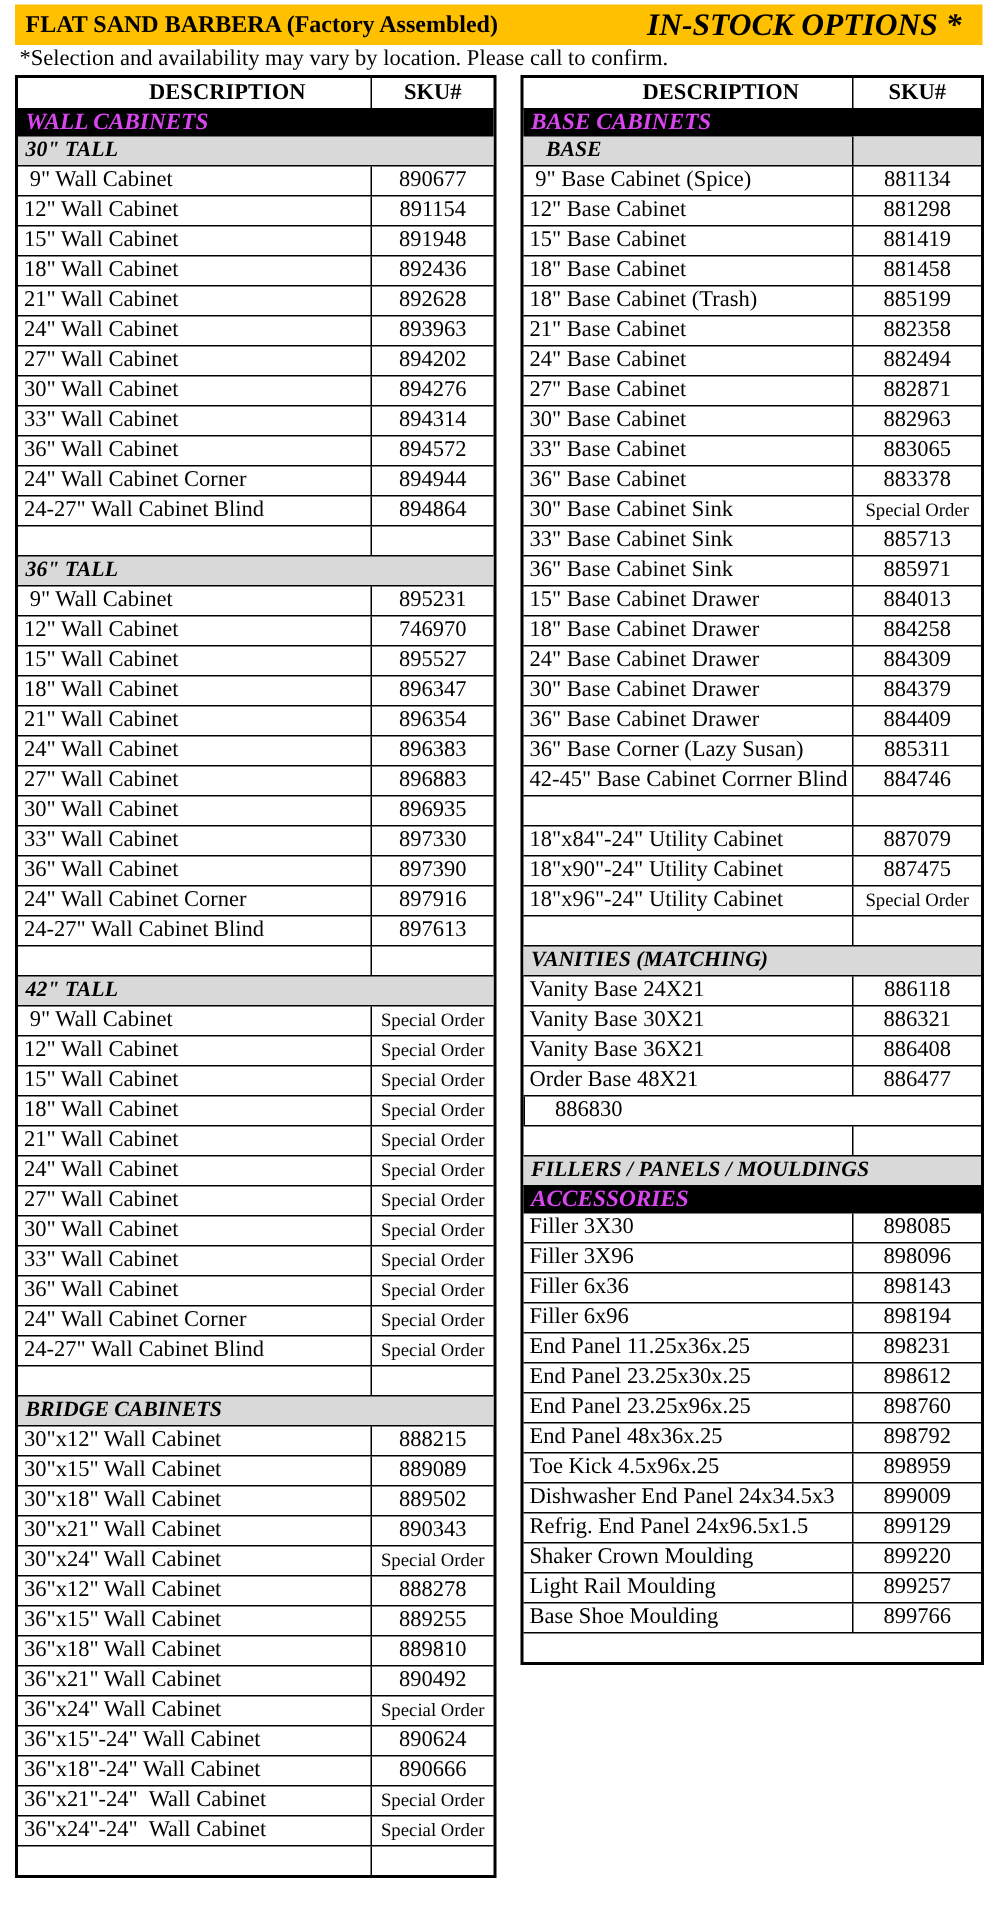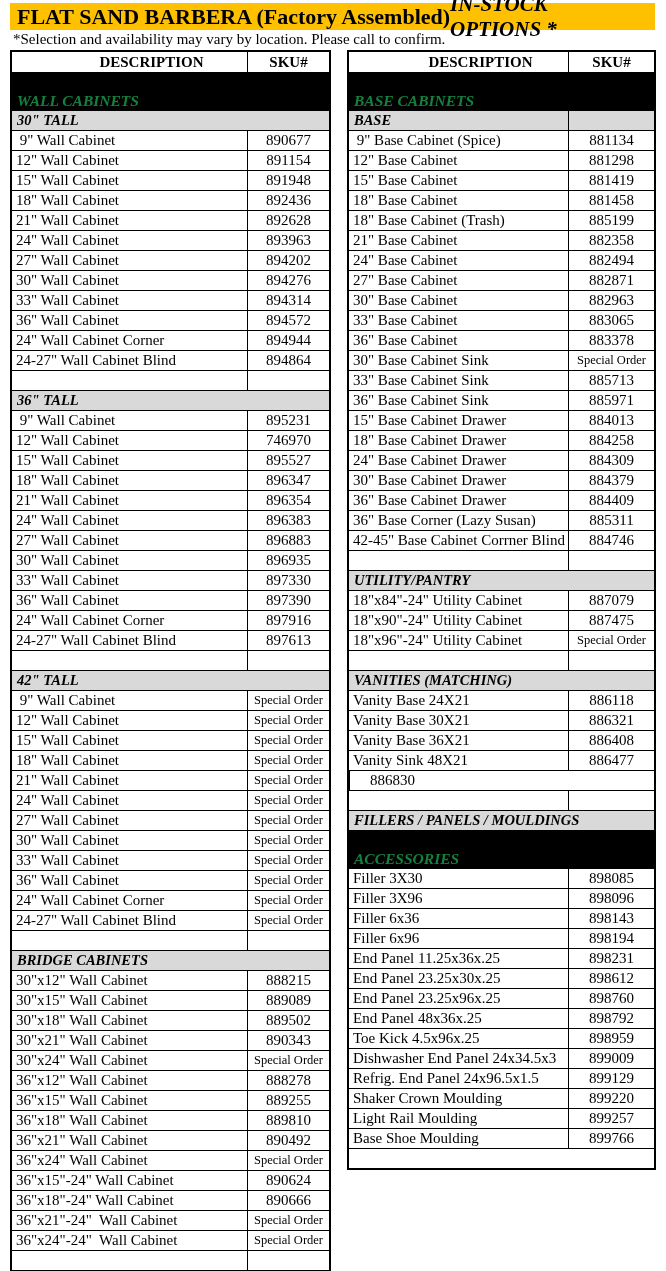--- a/index.html
+++ b/index.html
@@ -12,21 +12,21 @@
     color: #000;
     font-family: "Liberation Serif", "DejaVu Serif", serif;
   }
   .banner {
     position: absolute;
     left: 10px; top: 3px;
     width: 645px; height: 27px;
     background: var(--banner-bg, #FFC000);
     display: flex; align-items: center; justify-content: space-between;
   }
-  .banner-title { font-size: 22px; font-weight: bold; padding-left: 7px; white-space: pre; }
+  .banner-title { font-size: 16px; font-weight: bold; padding-left: 7px; white-space: pre; }
   .banner-right { font-size: 21px; font-weight: bold; font-style: italic; padding-right: 14px; }
   .note { position: absolute; left: 13px; top: 31px; font-size: 15px; }
 
   .cab-table {
     position: absolute; top: 50px;
     border: 2px solid #000;
     background: #fff;
   }
   #left-table  { left: 10px;  width: 321px; --sku-w: 82px; }
   #right-table { left: 347px; width: 309px; --sku-w: 86px; }
@@ -41,29 +41,29 @@
   .td-sku {
     width: var(--sku-w); border-left: 1px solid #000;
     display: flex; align-items: center; justify-content: center;
     font-size: 15px;
   }
   .td-sku.so { font-size: 12.5px; }
 
   .tr.head .td-desc { justify-content: center; padding-left: 0; font-weight: bold; }
   .tr.head .td-sku  { font-weight: bold; }
 
-  .tr.band { height: 38px; background: var(--band-bg, #000); color: #15803d; align-items: flex-end; }
+  .tr.band { height: 18px; background: var(--band-bg, #000); color: #d946ef; }
   .tr.band .band-label {
     width: 100%; display: flex; align-items: center;
     padding-left: 5px; font-weight: bold; font-style: italic; font-size: 15.5px;
     white-space: pre;
   }
 
   .tr.section { background: var(--section-bg, #D9D9D9); }
-  .tr.section .td-desc { font-weight: bold; font-style: italic; font-size: 14.5px; padding-left: 5px; }
+  .tr.section .td-desc { font-weight: bold; font-style: italic; font-size: 14.5px; padding-left: 15px; }
   .tr.section .td-sku { background: var(--section-bg, #D9D9D9); }
 
   .td-full { width: 100%; display: flex; align-items: center; padding-left: 5px;
              font-weight: bold; font-style: italic; font-size: 14.5px; white-space: pre; }
   .tr.spacer .td-full { font-weight: normal; }
 </style>
 </head>
 <body>
 
 <div class="banner">
@@ -403,23 +403,20 @@
       <div class="td-sku">885311</div>
     </div>
     <div class="tr item">
       <div class="td-desc">42-45" Base Cabinet Corrner Blind</div>
       <div class="td-sku">884746</div>
     </div>
     <div class="tr spacer">
       <div class="td-desc"></div>
       <div class="td-sku"></div>
     </div>
-    <div class="tr section">
-      <div class="td-full">UTILITY/PANTRY</div>
-    </div>
     <div class="tr item">
       <div class="td-desc">18"x84"-24" Utility Cabinet</div>
       <div class="td-sku">887079</div>
     </div>
     <div class="tr item">
       <div class="td-desc">18"x90"-24" Utility Cabinet</div>
       <div class="td-sku">887475</div>
     </div>
     <div class="tr item">
       <div class="td-desc">18"x96"-24" Utility Cabinet</div>
@@ -438,21 +435,21 @@
     </div>
     <div class="tr item">
       <div class="td-desc">Vanity Base 30X21</div>
       <div class="td-sku">886321</div>
     </div>
     <div class="tr item">
       <div class="td-desc">Vanity Base 36X21</div>
       <div class="td-sku">886408</div>
     </div>
     <div class="tr item">
-      <div class="td-desc">Vanity Sink 48X21</div>
+      <div class="td-desc">Order Base 48X21</div>
       <div class="td-sku">886477</div>
     </div>
     <div class="tr item">
       <div class="td-sku">886830</div>
     </div>
     <div class="tr spacer">
       <div class="td-desc"></div>
       <div class="td-sku"></div>
     </div>
     <div class="tr section">

